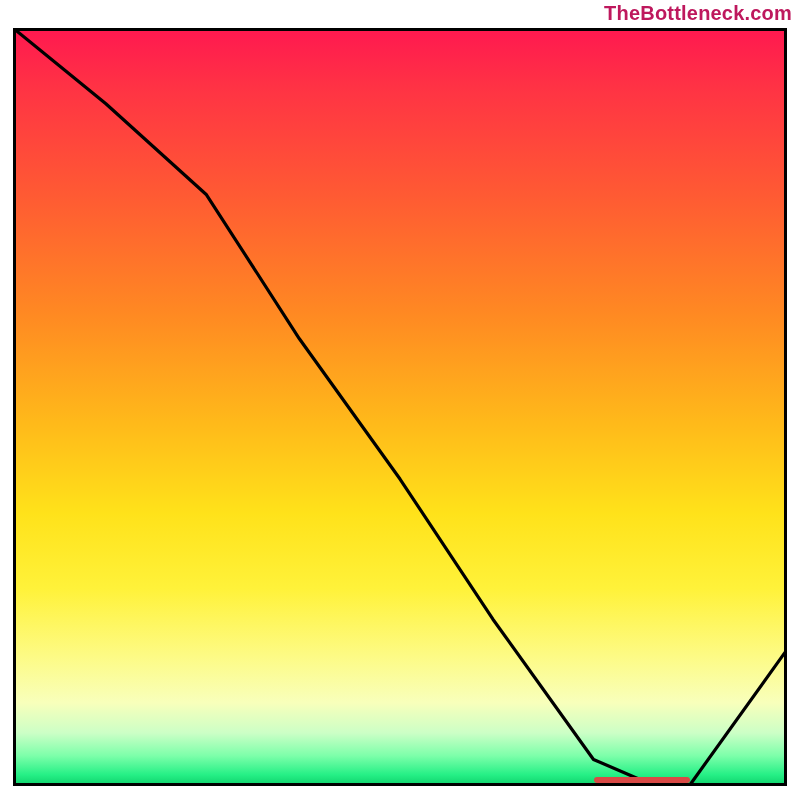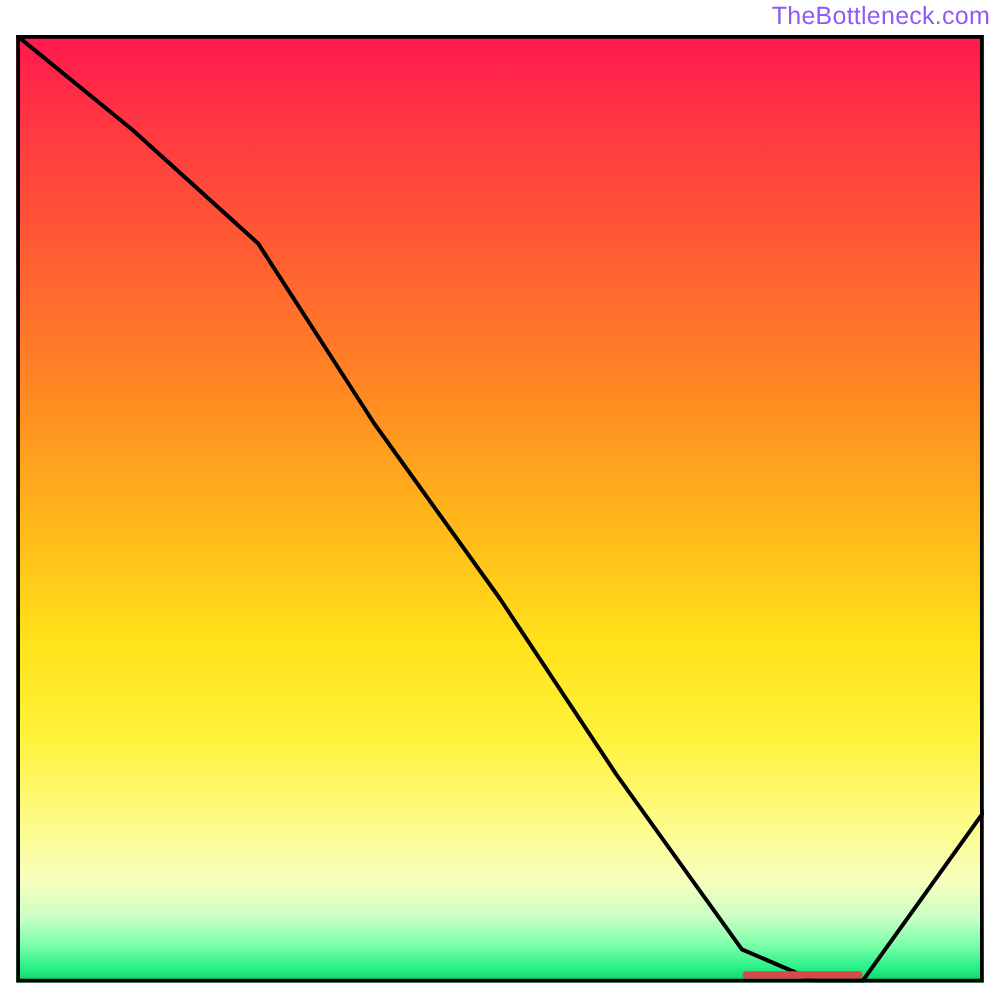--- a/index.html
+++ b/index.html
@@ -13,23 +13,23 @@
   }
   .stage {
     position: relative;
     width: 800px;
     height: 800px;
   }
   .watermark {
     position: absolute;
     top: 2px;
     right: 8px;
-    color: #8b5cf6;
+    color: #be185d;
     font-size: 20px;
-    font-weight: 400;
+    font-weight: 700;
     letter-spacing: 0.2px;
     z-index: 10;
   }
   .plot-wrap {
     position: absolute;
     left: 13px;
     top: 28px;
     width: 774px;
     height: 758px;
     background: #ffffff;

